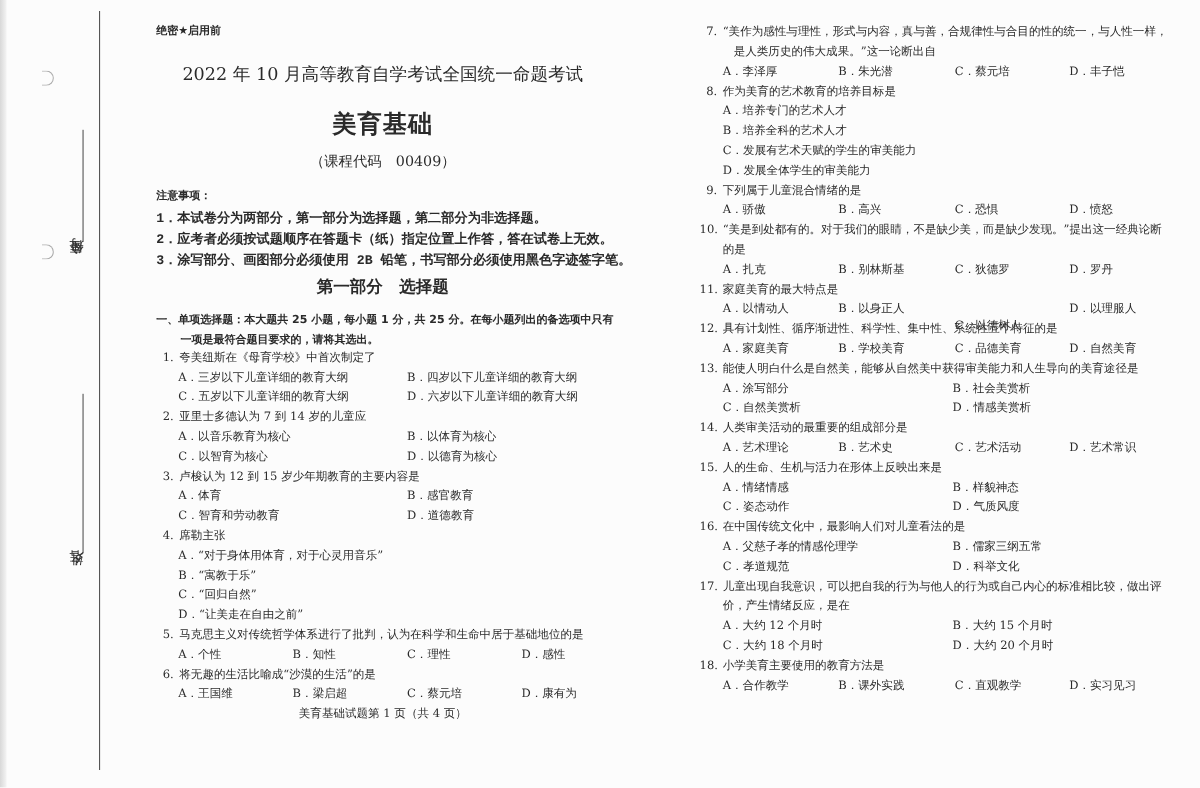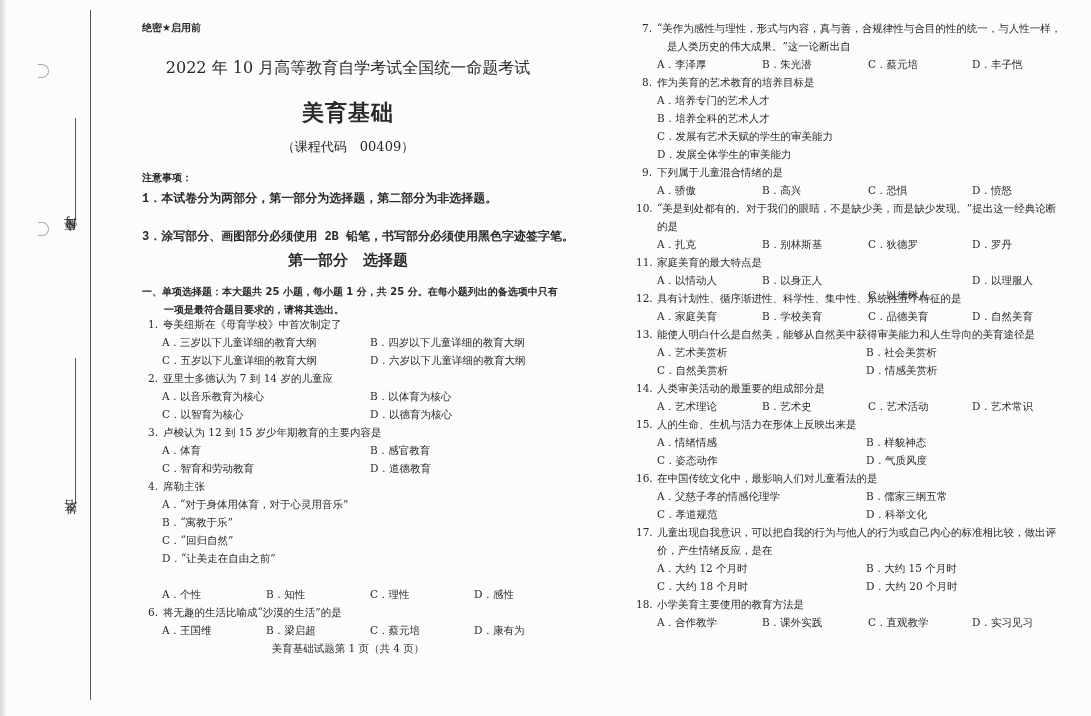--- a/index.html
+++ b/index.html
@@ -46,20 +46,21 @@
 <div class="vfield" style="top:222px;">座位号：</div>
 <div class="vfield" style="top:506px;">姓名：</div>
 
 <div class="page page-left">
   <div class="secret">绝密★启用前</div>
   <div class="exam-title">2022 年 10 月高等教育自学考试全国统一命题考试</div>
   <div class="subject">美育基础</div>
   <div class="course-code">（课程代码　00409）</div>
   <div class="notice-head">注意事项：</div>
   <div class="notice" style="top:190px;">1．本试卷分为两部分，第一部分为选择题，第二部分为非选择题。</div>
+  <div class="notice" style="top:209px;">2．应考者必须按试题顺序在答题卡（纸）指定位置上作答，答在试卷上无效。</div>
   <div class="notice" style="top:228px;">3．涂写部分、画图部分必须使用 2B 铅笔，书写部分必须使用黑色字迹签字笔。</div>
   <div class="part-title">第一部分　选择题</div>
   <div class="section-head">
     <span>一、单项选择题：本大题共 25 小题，每小题 1 分，共 25 分。在每小题列出的备选项中只有</span>
     <span class="cont">一项是最符合题目要求的，请将其选出。</span>
   </div>
 
   <div class="q" style="left:4px;top:318px;"><span class="num">1.</span><span>夸美纽斯在《母育学校》中首次制定了</span></div>
   <div class="opt" style="left:24px;top:336px;">A．三岁以下儿童详细的教育大纲</div>
   <div class="opt" style="left:232px;top:336px;">B．四岁以下儿童详细的教育大纲</div>
@@ -77,20 +78,21 @@
   <div class="opt" style="left:232px;top:444px;">B．感官教育</div>
   <div class="opt" style="left:24px;top:462px;">C．智育和劳动教育</div>
   <div class="opt" style="left:232px;top:462px;">D．道德教育</div>
 
   <div class="q" style="left:4px;top:480px;"><span class="num">4.</span><span>席勒主张</span></div>
   <div class="opt" style="left:24px;top:498px;">A．“对于身体用体育，对于心灵用音乐”</div>
   <div class="opt" style="left:24px;top:516px;">B．“寓教于乐”</div>
   <div class="opt" style="left:24px;top:534px;">C．“回归自然”</div>
   <div class="opt" style="left:24px;top:552px;">D．“让美走在自由之前”</div>
 
+  <div class="q" style="left:4px;top:570px;"><span class="num">5.</span><span>马克思主义对传统哲学体系进行了批判，认为在科学和生命中居于基础地位的是</span></div>
   <div class="opt" style="left:24px;top:588px;">A．个性</div>
   <div class="opt" style="left:128px;top:588px;">B．知性</div>
   <div class="opt" style="left:232px;top:588px;">C．理性</div>
   <div class="opt" style="left:336px;top:588px;">D．感性</div>
 
   <div class="q" style="left:4px;top:606px;"><span class="num">6.</span><span>将无趣的生活比喻成“沙漠的生活”的是</span></div>
   <div class="opt" style="left:24px;top:624px;">A．王国维</div>
   <div class="opt" style="left:128px;top:624px;">B．梁启超</div>
   <div class="opt" style="left:232px;top:624px;">C．蔡元培</div>
   <div class="opt" style="left:336px;top:624px;">D．康有为</div>
@@ -132,21 +134,21 @@
   <div class="opt" style="left:232px;top:289px;">C．以德树人</div>
   <div class="opt" style="left:336px;top:274px;">D．以理服人</div>
 
   <div class="q" style="left:0;top:292px;"><span class="num">12.</span><span>具有计划性、循序渐进性、科学性、集中性、系统性五个特征的是</span></div>
   <div class="opt" style="left:21px;top:310px;">A．家庭美育</div>
   <div class="opt" style="left:126px;top:310px;">B．学校美育</div>
   <div class="opt" style="left:232px;top:310px;">C．品德美育</div>
   <div class="opt" style="left:336px;top:310px;">D．自然美育</div>
 
   <div class="q" style="left:0;top:328px;"><span class="num">13.</span><span>能使人明白什么是自然美，能够从自然美中获得审美能力和人生导向的美育途径是</span></div>
-  <div class="opt" style="left:21px;top:346px;">A．艺术美赏析</div>
+  <div class="opt" style="left:21px;top:346px;">A．涂写部分</div>
   <div class="opt" style="left:230px;top:346px;">B．社会美赏析</div>
   <div class="opt" style="left:21px;top:364px;">C．自然美赏析</div>
   <div class="opt" style="left:230px;top:364px;">D．情感美赏析</div>
 
   <div class="q" style="left:0;top:382px;"><span class="num">14.</span><span>人类审美活动的最重要的组成部分是</span></div>
   <div class="opt" style="left:21px;top:400px;">A．艺术理论</div>
   <div class="opt" style="left:126px;top:400px;">B．艺术史</div>
   <div class="opt" style="left:232px;top:400px;">C．艺术活动</div>
   <div class="opt" style="left:336px;top:400px;">D．艺术常识</div>
 

